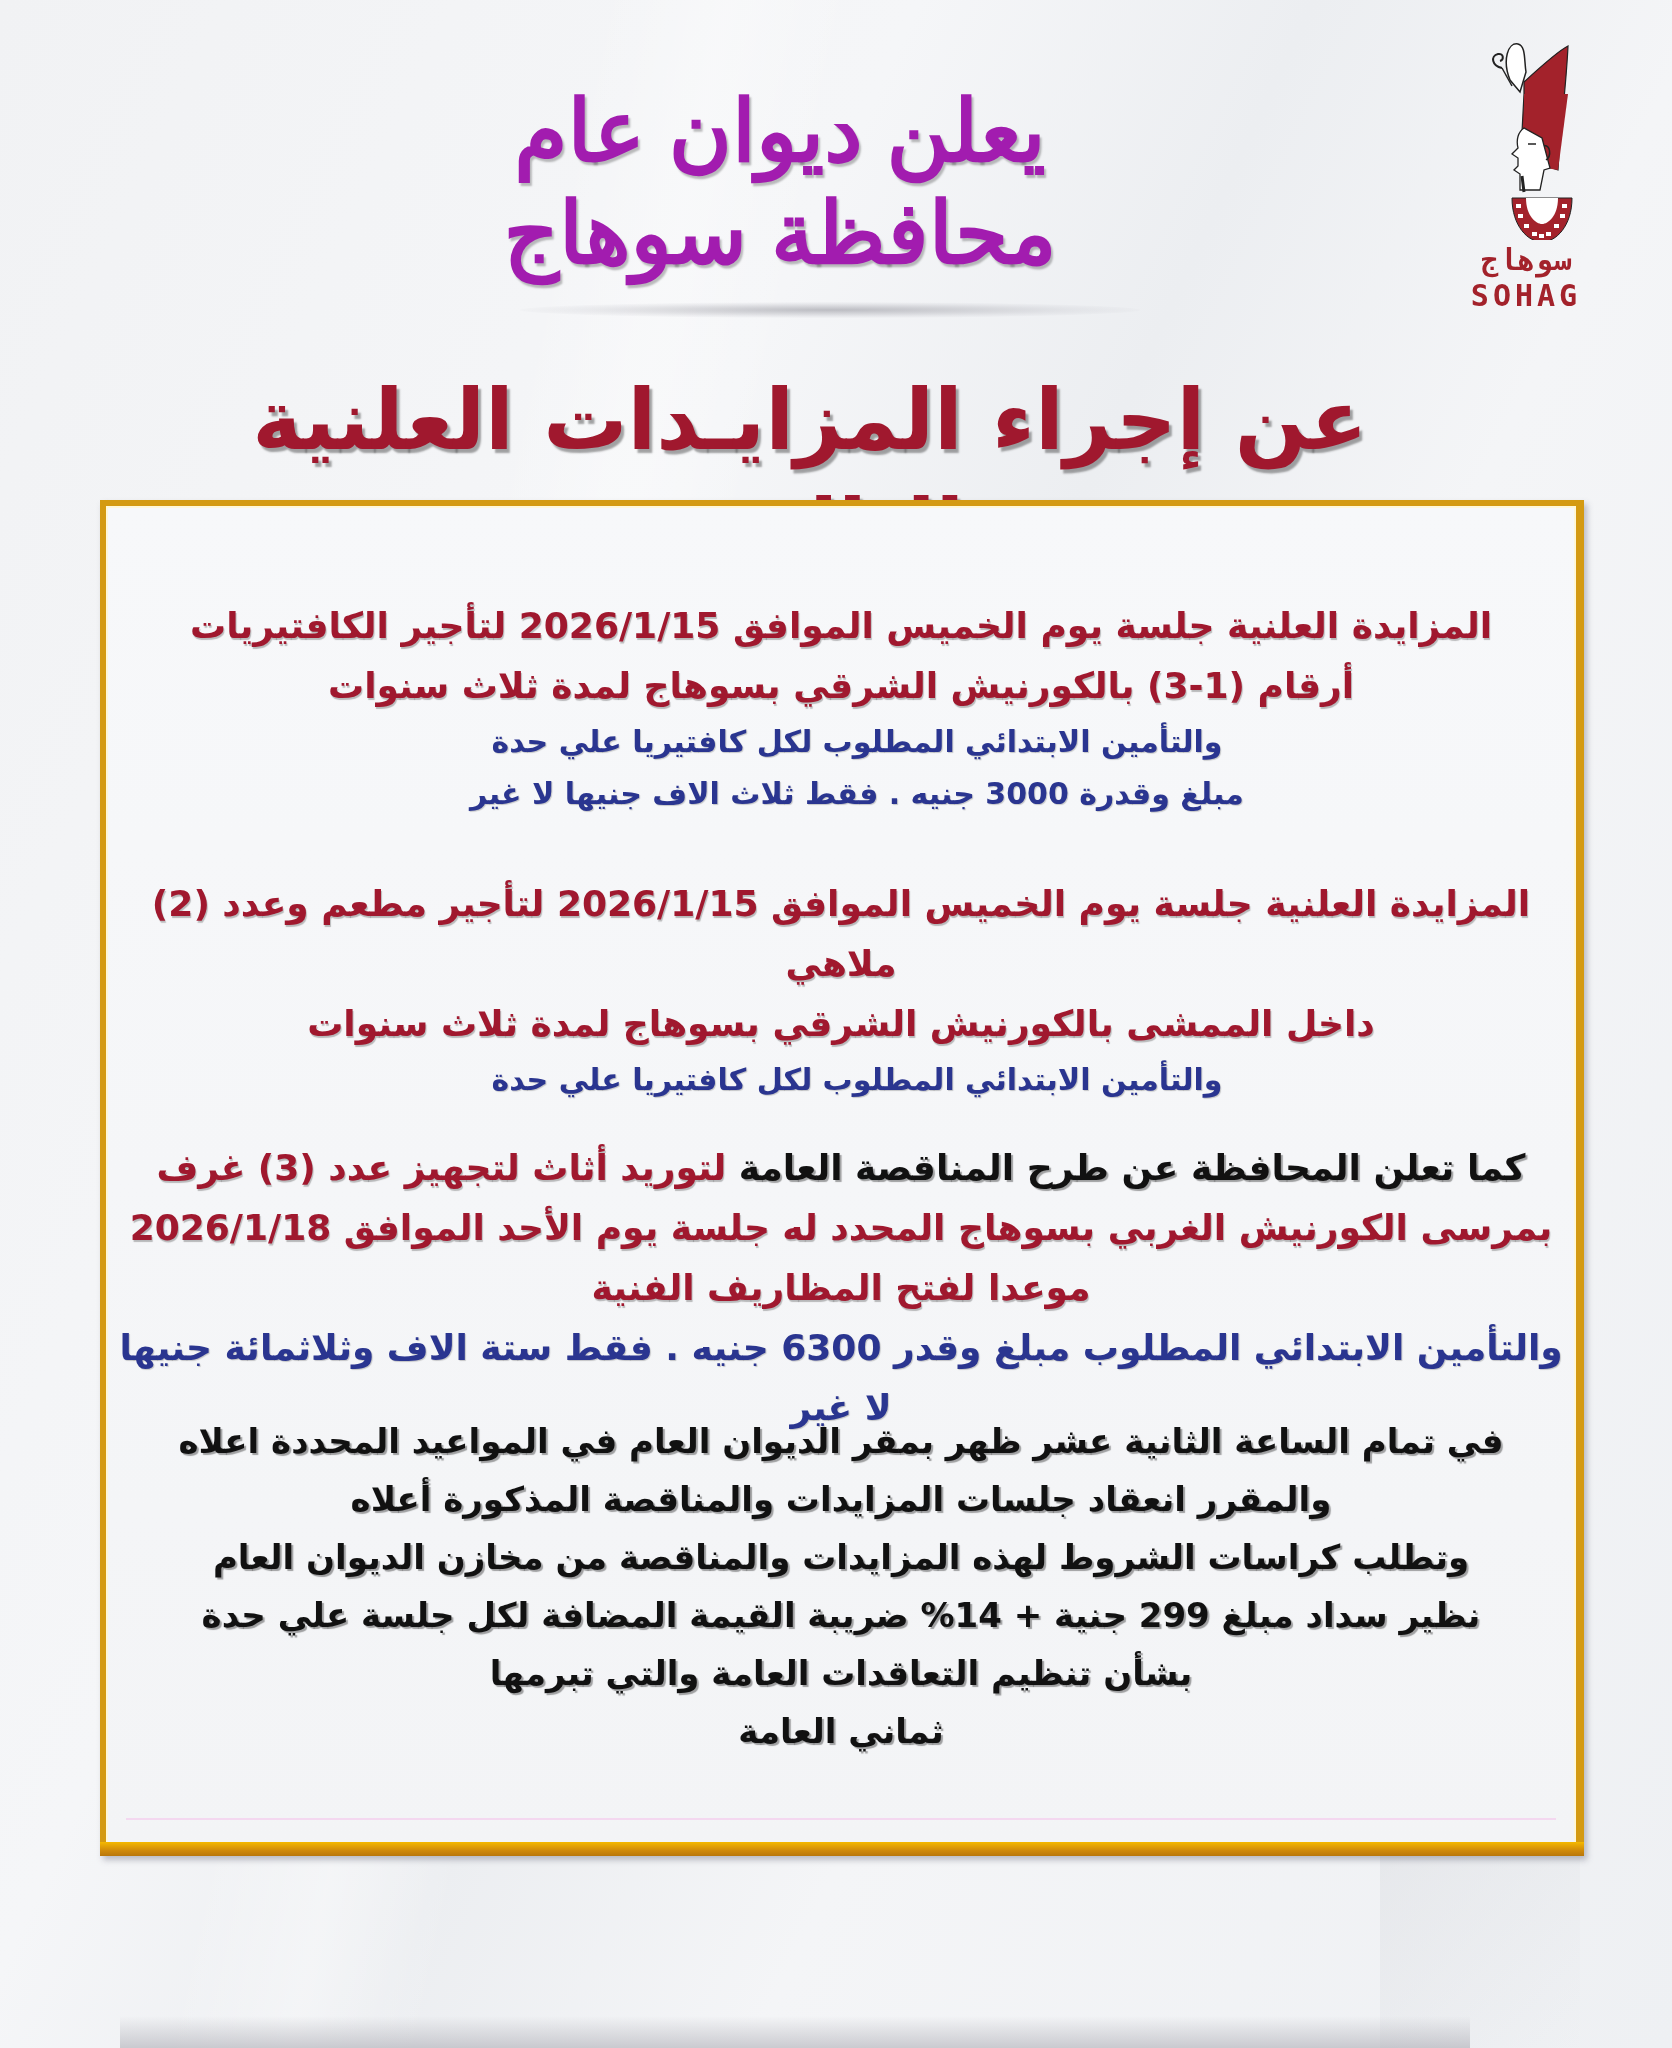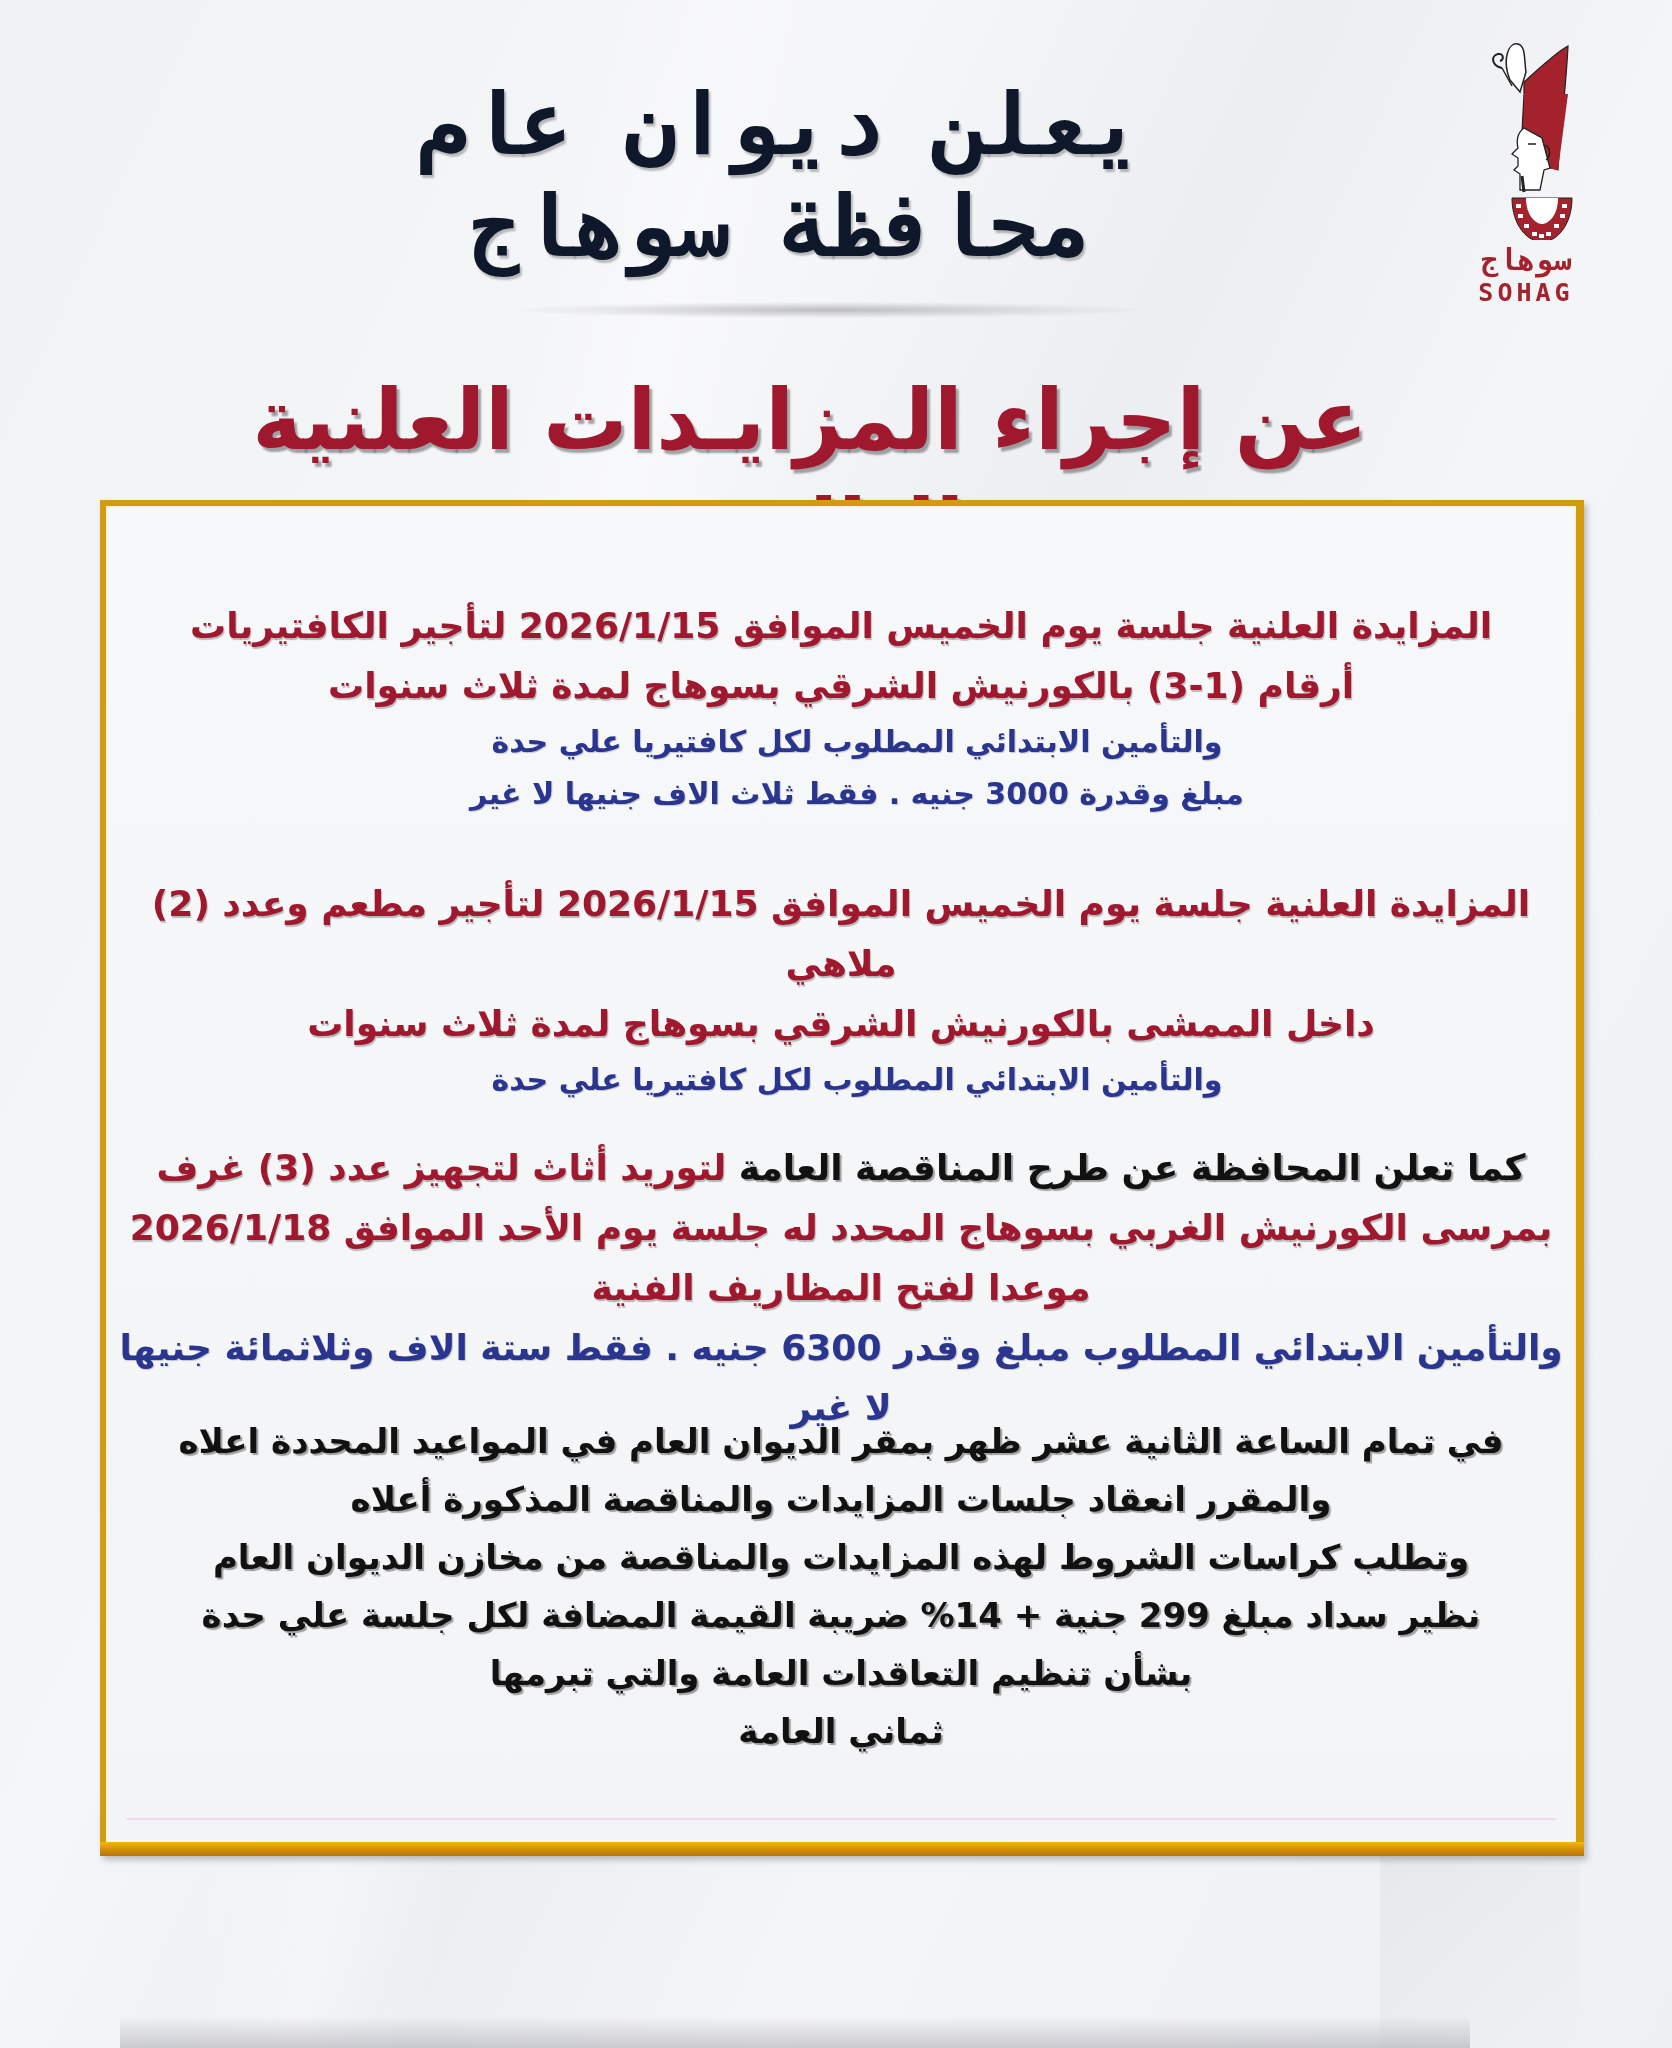--- a/index.html
+++ b/index.html
@@ -13,27 +13,27 @@
   .sheen.s1 { left:380px; top:0; width:260px; height:2048px; background:linear-gradient(90deg, rgba(255,255,255,0), rgba(255,255,255,0.35), rgba(255,255,255,0)); transform:skewX(-12deg); }
   .sheen.s2 { left:1380px; top:1850px; width:200px; height:200px; background:linear-gradient(135deg, rgba(220,222,226,0.5), rgba(255,255,255,0)); }
 
   
   .logo { position:absolute; left:1440px; top:20px; width:140px; height:290px; }
   .logo-text-ar, .logo-text-en {
     position:absolute; left:16px; width:140px; text-align:center; color:#a3222b;
     font-family:"DejaVu Sans Mono", monospace; font-weight:bold; letter-spacing:2px; direction:ltr;
   }
   .logo-text-ar { top:222px; font-size:30px; }
-  .logo-text-en { top:258px; font-size:25px; letter-spacing:4px; }
+  .logo-text-en { top:258px; font-size:30px; letter-spacing:4px; }
 
   
   .headline { position:absolute; left:400px; top:80px; width:760px; text-align:center; }
   .headline .line {
-    color:#0f172a; font-weight:bold; font-size:86px; line-height:102px;
-    font-family:Liberation Mono, monospace;
+    color:#a21caf; font-weight:bold; font-size:86px; line-height:102px;
+    font-family:Liberation Sans, sans-serif;
     text-shadow: 2px 3px 2px rgba(0,0,0,0.25);
   }
   .headline-shadow {
     position:absolute; left:520px; top:302px; width:620px; height:16px; border-radius:50%;
     background: radial-gradient(ellipse at center, rgba(120,120,130,0.45) 0%, rgba(160,160,170,0.15) 55%, rgba(255,255,255,0) 75%);
   }
 
   .subhead {
     position:absolute; left:160px; top:365px; width:1300px; text-align:center;
     color:#a0182e; font-weight:bold; font-size:84px; line-height:110px;

